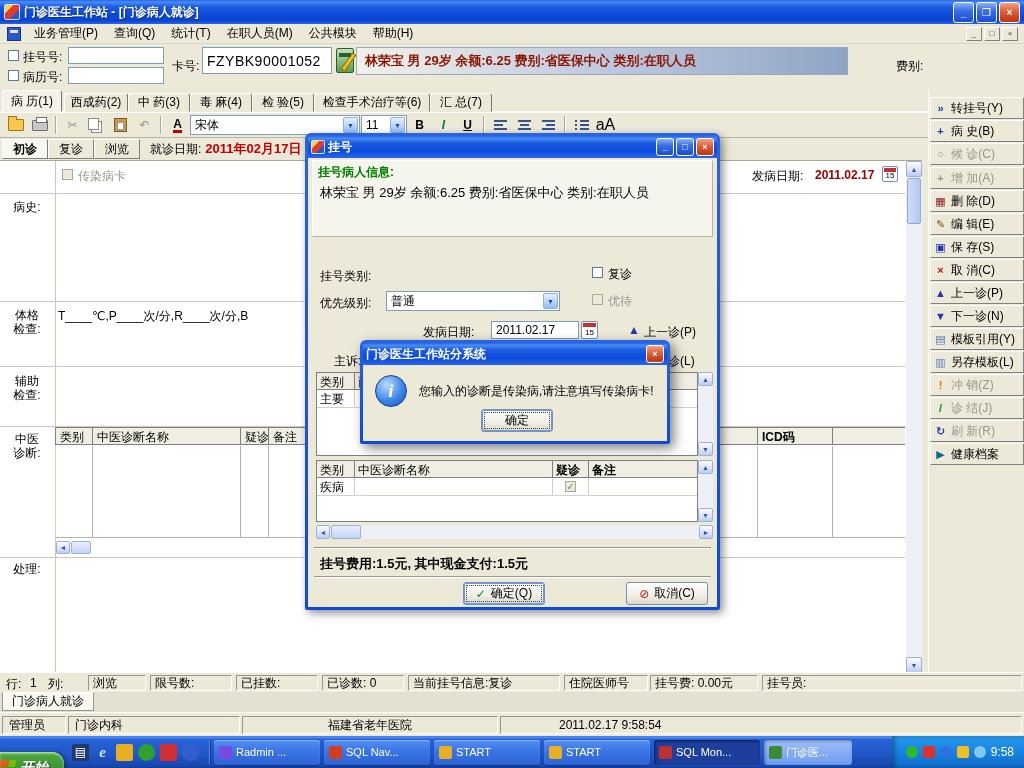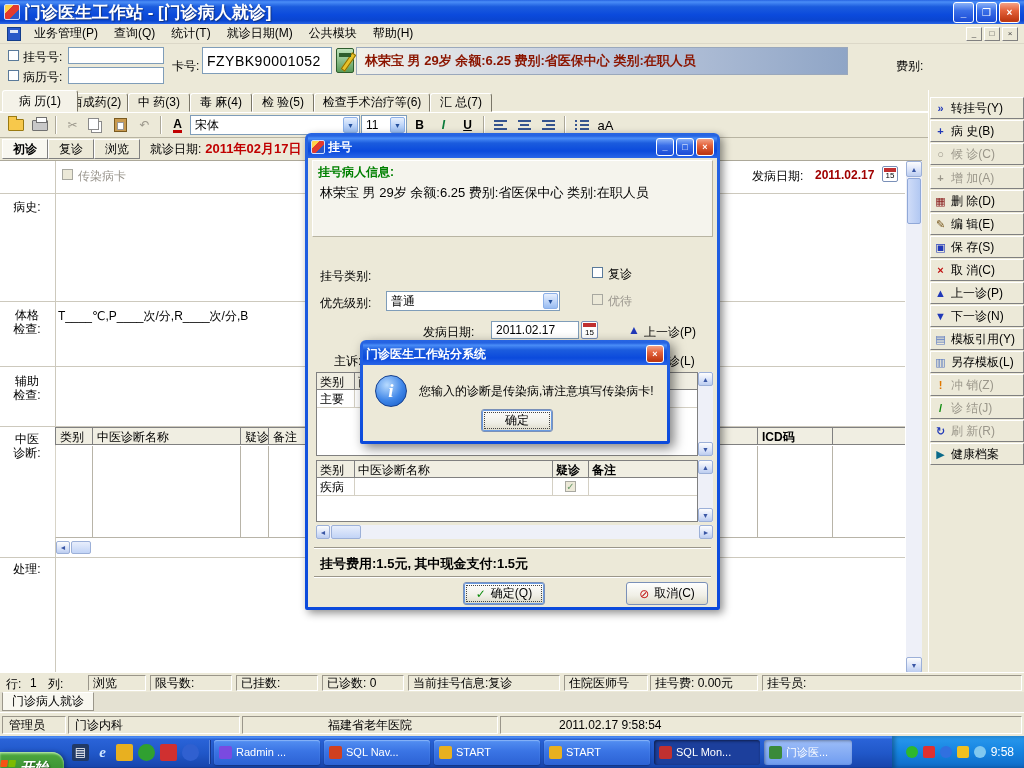--- a/index.html
+++ b/index.html
@@ -6,21 +6,21 @@
 html,body{width:1024px;height:768px;}
 body{font-family:"Liberation Sans","DejaVu Sans",sans-serif;font-size:12px;color:#000;background:#ece9d8;overflow:hidden;}
 #screen{position:relative;width:1024px;height:768px;background:#ece9d8;}
 .abs{position:absolute;}
 .lbl{position:absolute;white-space:nowrap;}
 .white-inp{position:absolute;background:#fff;border:1px solid #7f9db9;}
 .chkbox{position:absolute;width:11px;height:11px;background:#fff;border:1px solid #5a7a9a;display:inline-block;}
 .chkbox.dis{background:#ece9d8;border-color:#a8a8a0;}
 
 .titlebar{left:0;top:0;width:1024px;height:24px;display:flex;align-items:center;padding:0 4px;gap:4px;background:linear-gradient(180deg,#2664e2 0%,#4a8df7 8%,#1b5cde 28%,#0b4adc 62%,#0a45cf 86%,#2a66e8 100%);}
-.title-text{color:#fff;font-weight:bold;font-size:17px;text-shadow:1px 1px 1px #10327e;white-space:nowrap;}
+.title-text{color:#fff;font-weight:bold;font-size:12px;text-shadow:1px 1px 1px #10327e;white-space:nowrap;}
 .app-icon{width:16px;height:16px;border-radius:2px;border:1px solid #cfe0ff;background:linear-gradient(135deg,#ffd24a 0 30%,#e23a2e 30% 65%,#2a58c8 65% 100%);flex:none;}
 .cap-group{margin-left:auto;display:flex;gap:2px;}
 .cap-btn{width:21px;height:21px;border:1px solid #fff;border-radius:3px;color:#fff;font-size:10px;font-weight:bold;display:flex;align-items:center;justify-content:center;background:linear-gradient(180deg,#8ab2f8 0%,#3a6fe8 40%,#1f50d8 90%);}
 .cap-btn.close{background:linear-gradient(180deg,#f3a286 0%,#e4633c 40%,#c03a14 90%);}
 
 .menubar{left:0;top:24px;width:1024px;height:20px;background:#ece9d8;display:flex;align-items:center;padding:0 2px;border-bottom:1px solid #dcd8c8;}
 .mdi-icon{width:14px;height:14px;margin:0 5px;background:#2a58c8;border:1px solid #123c8a;position:relative;flex:none;}
 .mdi-icon::after{content:"";position:absolute;left:2px;top:2px;right:2px;height:3px;background:#fff;opacity:.85;}
 .menu-item{padding:2px 8px;}
 .mdi-ctrls{margin-left:auto;display:flex;gap:2px;padding-right:4px;}
@@ -150,21 +150,21 @@
       <span class="cap-btn">❐</span>
       <span class="cap-btn close">×</span>
     </span>
   </div>
 
   <div class="abs menubar">
     <span class="mdi-icon"></span>
     <span class="menu-item">业务管理(P)</span>
     <span class="menu-item">查询(Q)</span>
     <span class="menu-item">统计(T)</span>
-    <span class="menu-item">就诊日期(M)</span>
+    <span class="menu-item">在职人员(M)</span>
     <span class="menu-item">公共模块</span>
     <span class="menu-item">帮助(H)</span>
     <span class="mdi-ctrls">
       <span class="mdi-btn">_</span>
       <span class="mdi-btn">□</span>
       <span class="mdi-btn">×</span>
     </span>
   </div>
 
   <div class="abs patientbar">
@@ -176,21 +176,21 @@
     <span class="white-inp" style="left:68px;top:23px;width:96px;height:17px;"></span>
     <span class="lbl" style="left:172px;top:14px;">卡号:</span>
     <span class="white-inp card-value" style="left:202px;top:3px;width:130px;height:27px;">FZYBK90001052</span>
     <span class="card-icon" style="left:336px;top:4px;"></span>
     <div class="info-banner">林荣宝 男 29岁 余额:6.25 费别:省医保中心 类别:在职人员</div>
     <span class="lbl" style="left:896px;top:14px;">费别:</span>
   </div>
 
   <div class="abs tabsrow">
     <span class="baseline"></span>
-    <span class="ptab active" style="left:2px;width:76px;">病 历(1)</span>
+    <span class="ptab active" style="left:2px;width:60px;">病 历(1)</span>
     <span class="ptab" style="left:64px;width:64px;">西成药(2)</span>
     <span class="ptab" style="left:128px;width:62px;">中 药(3)</span>
     <span class="ptab" style="left:190px;width:62px;">毒 麻(4)</span>
     <span class="ptab" style="left:252px;width:62px;">检 验(5)</span>
     <span class="ptab" style="left:314px;width:116px;">检查手术治疗等(6)</span>
     <span class="ptab" style="left:430px;width:62px;">汇 总(7)</span>
   </div>
 
   <div class="abs toolbarrow">
     <span class="tbtn">
@@ -234,21 +234,21 @@
     <span class="tbtn">
         <span class="al al-center"></span>
       </span>
     <span class="tbtn">
         <span class="al al-right"></span>
       </span>
     <span class="tsep"></span>
     <span class="tbtn">
         <span class="ic-list"></span>
       </span>
-    <span class="tbtn" style="font-size:13px;">aA</span>
+    <span class="tbtn" style="font-size:16px;">aA</span>
   </div>
 
   <div class="abs visitrow">
     <span class="vtab active">初诊</span>
     <span class="vtab">复诊</span>
     <span class="vtab">浏览</span>
     <span style="margin-left:10px;">就诊日期:</span>
     <span class="visit-date" style="margin-left:4px;">2011年02月17日</span>
   </div>
 

